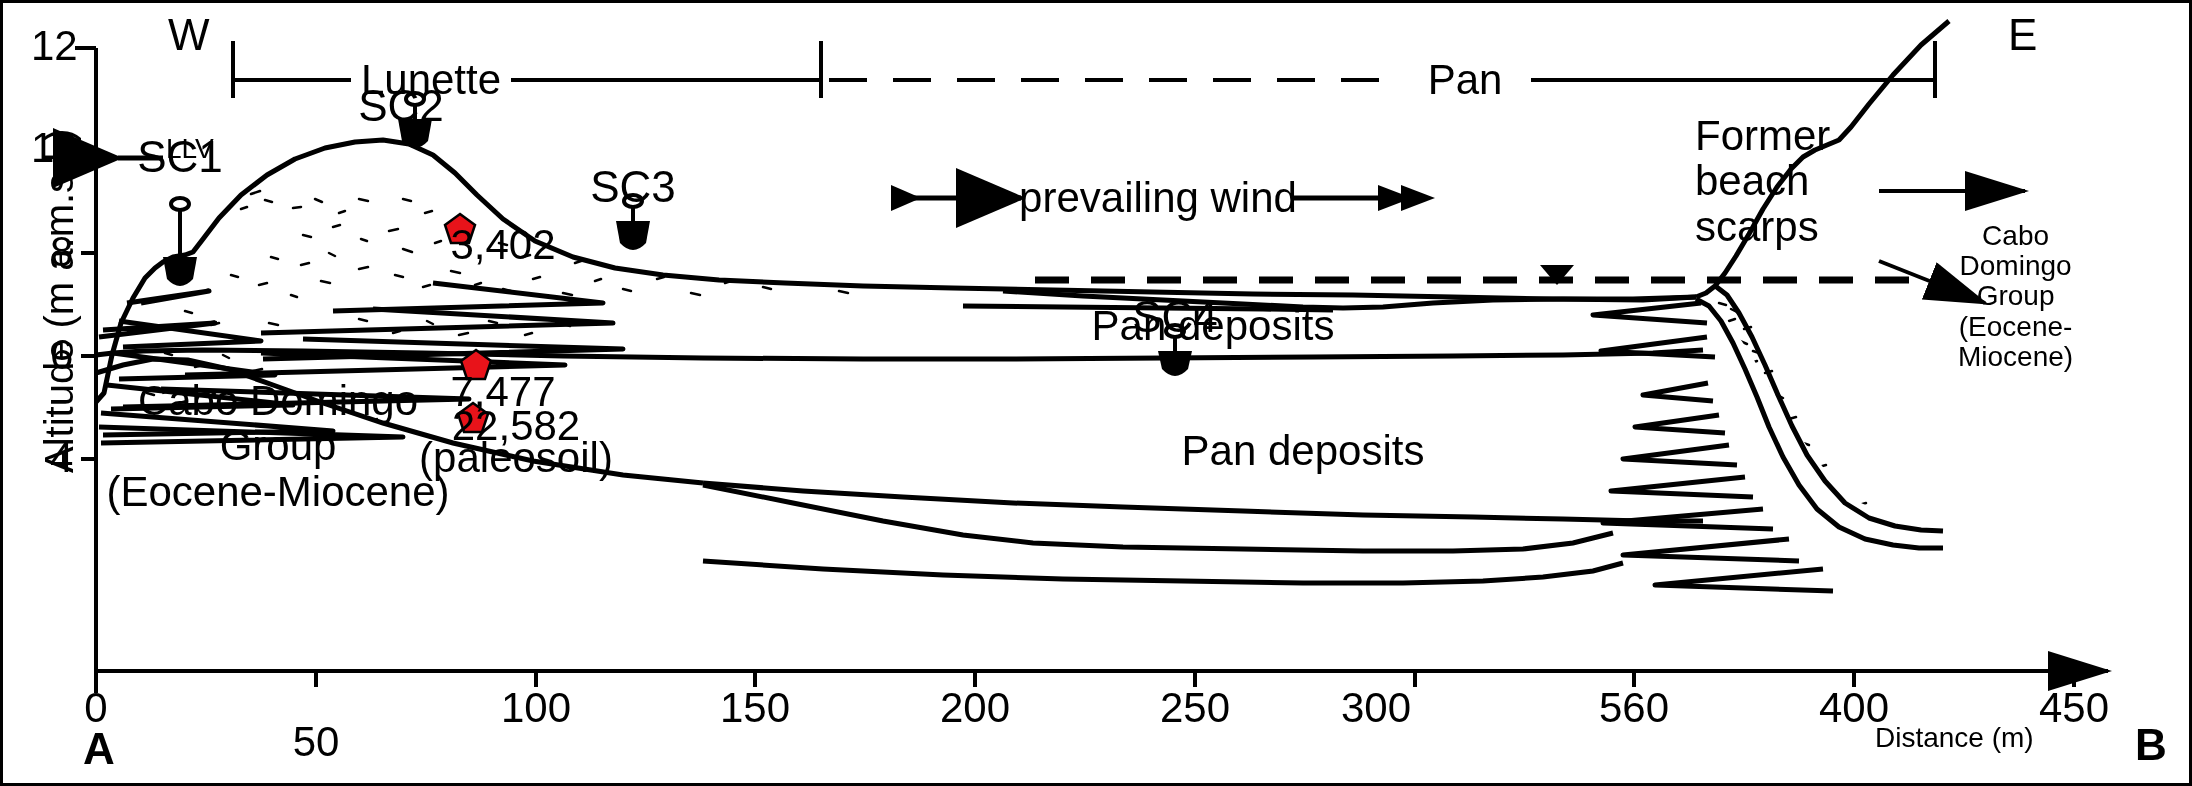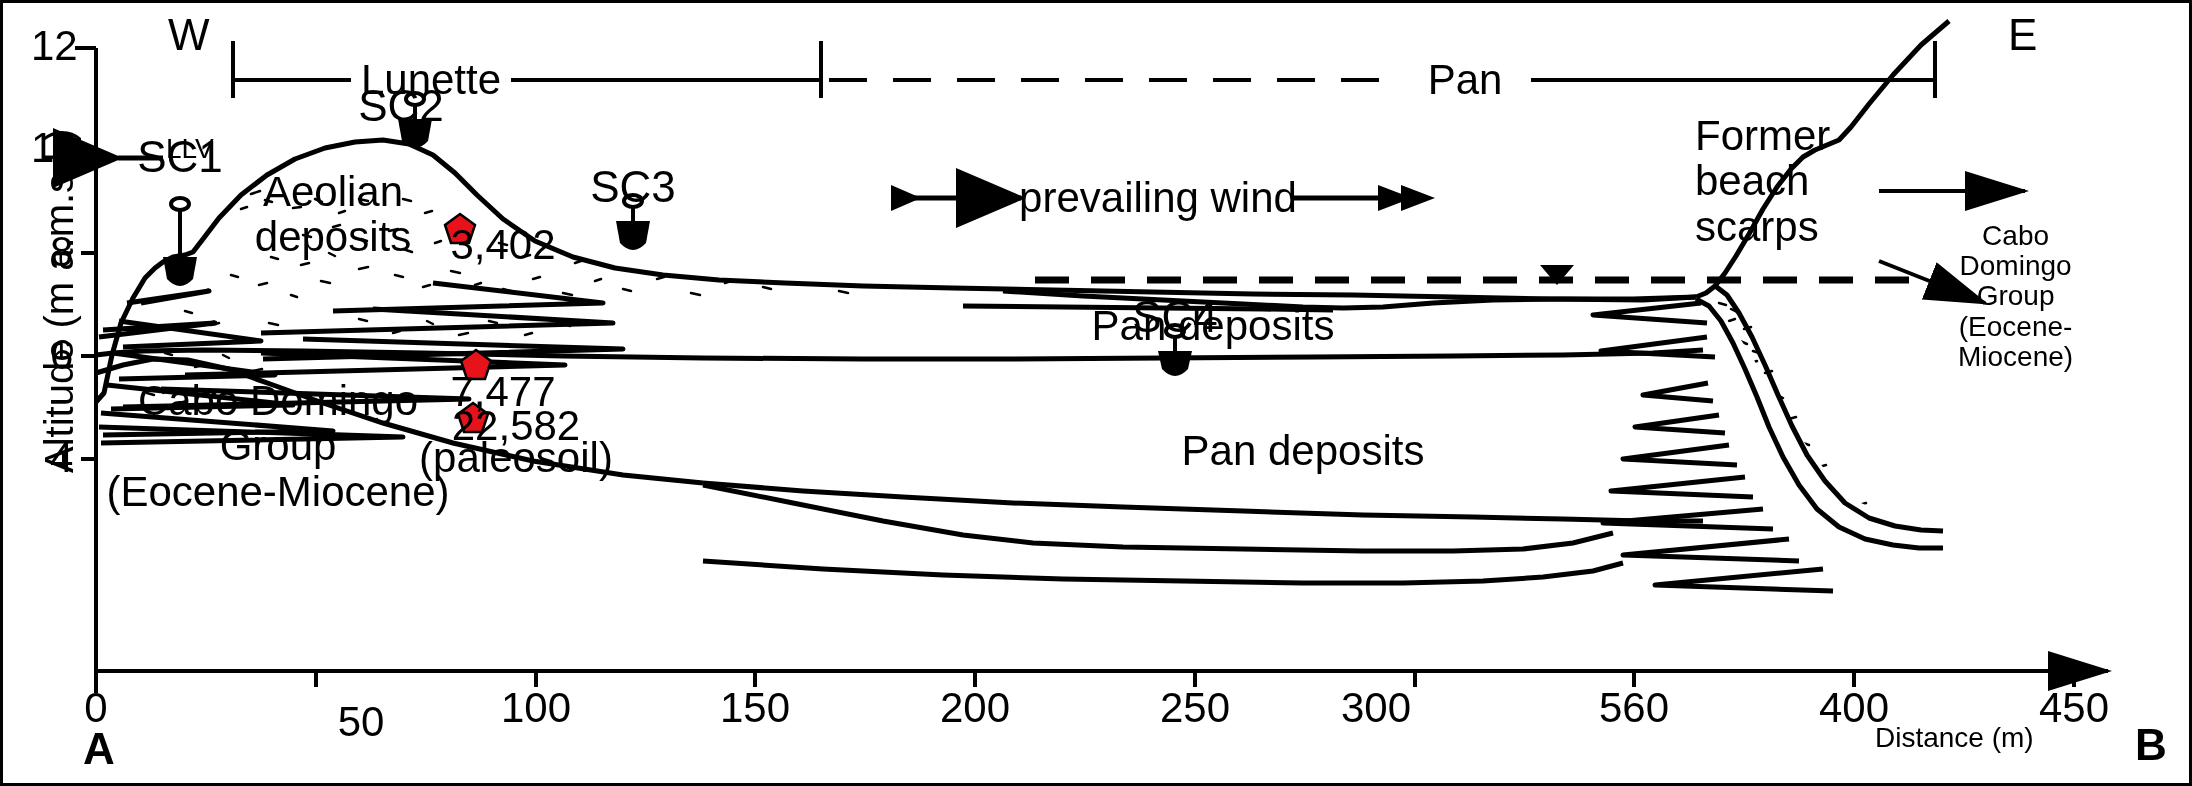--- a/index.html
+++ b/index.html
@@ -248,22 +248,20 @@
 
   <div class="lbl t42 ctr" style="left:1155px;top:172px;">prevailing wind</div>
 
   <div class="lbl t40" style="left:163px;top:131px;">LLV</div>
 
   <div class="lbl t44 ctr" style="left:177px;top:130px;">SC1</div>
   <div class="lbl t44 ctr" style="left:398px;top:79px;">SC2</div>
   <div class="lbl t44 ctr" style="left:630px;top:160px;">SC3</div>
   <div class="lbl t44 ctr" style="left:1172px;top:290px;">SC4</div>
 
-  <div class="lbl t42 ctr" style="left:330px;top:166px;text-align:center;">Aeolian
-deposits</div>
   <div class="lbl t42 ctr" style="left:1210px;top:300px;">Pan deposits</div>
   <div class="lbl t42 ctr" style="left:1300px;top:425px;">Pan deposits</div>
   <div class="lbl t42 ctr" style="left:275px;top:375px;text-align:center;">Cabo Domingo
 Group
 (Eocene-Miocene)</div>
   <div class="lbl t40" style="left:1955px;top:218px;text-align:center;">Cabo
 Domingo
 Group
 (Eocene-
 Miocene)</div>
@@ -279,21 +277,21 @@
 
   <div class="lbl t42" style="left:28px;top:20px;">12</div>
   <div class="lbl t42" style="left:28px;top:122px;">10</div>
   <div class="lbl t42" style="left:47px;top:226px;">8</div>
   <div class="lbl t42" style="left:47px;top:329px;">6</div>
   <div class="lbl t42" style="left:47px;top:432px;">4</div>
 
   <div class="ylab" style="left:34px;top:470px;">Altitude (m a.m.s.l.)</div>
 
   <div class="lbl t42 ctr" style="left:93px;top:682px;">0</div>
-  <div class="lbl t42 ctr" style="left:313px;top:696px;margin-left:45px;">50</div>
+  <div class="lbl t42 ctr" style="left:313px;top:716px;">50</div>
   <div class="lbl t42 ctr" style="left:533px;top:682px;">100</div>
   <div class="lbl t42 ctr" style="left:752px;top:682px;">150</div>
   <div class="lbl t42 ctr" style="left:972px;top:682px;">200</div>
   <div class="lbl t42 ctr" style="left:1192px;top:682px;">250</div>
   <div class="lbl t42 ctr" style="left:1373px;top:682px;">300</div>
   <div class="lbl t42 ctr" style="left:1631px;top:682px;">560</div>
   <div class="lbl t42 ctr" style="left:1851px;top:682px;">400</div>
   <div class="lbl t42 ctr" style="left:2071px;top:682px;">450</div>
 
   <div class="lbl t40" style="left:1872px;top:720px;">Distance (m)</div>

